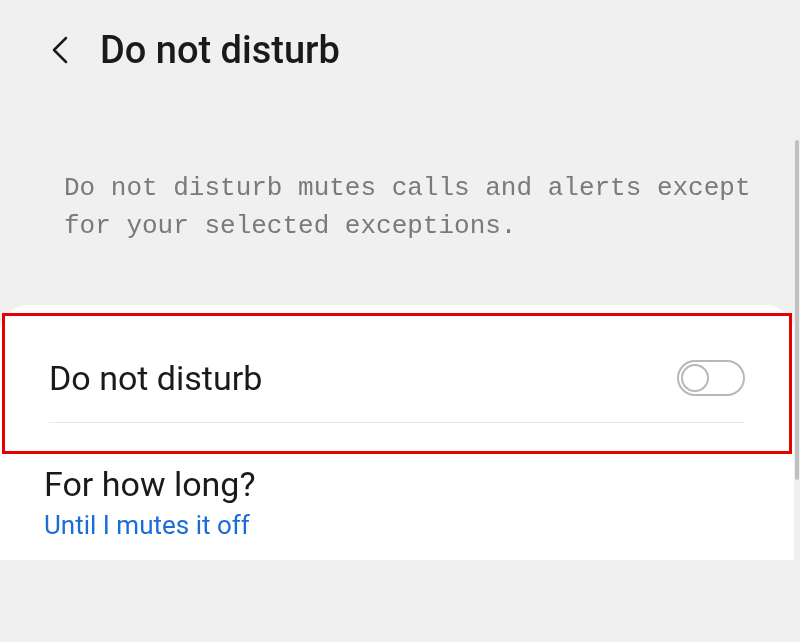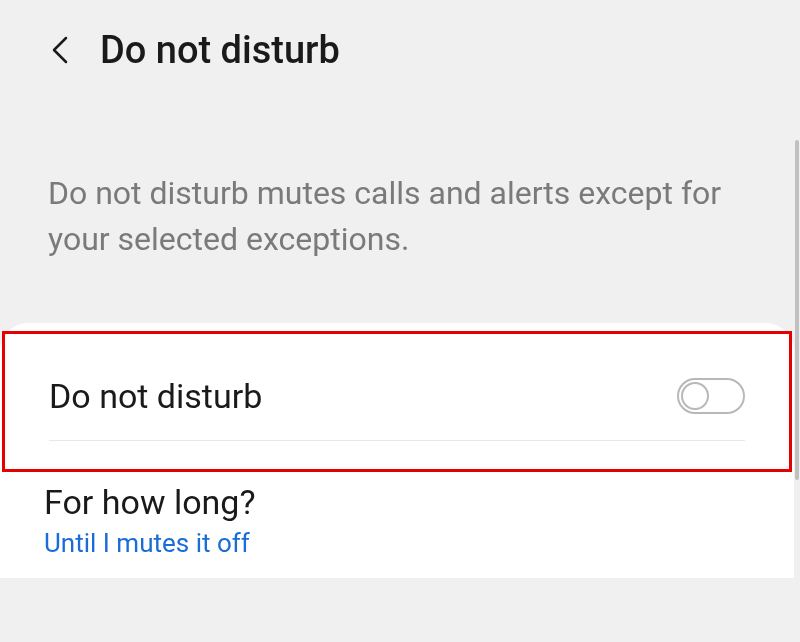--- a/index.html
+++ b/index.html
@@ -37,24 +37,25 @@
       fill: none;
       stroke-linecap: round;
       stroke-linejoin: round;
     }
     .page-title {
       font-size: 38px;
       font-weight: 500;
       color: #1a1a1a;
     }
     .description {
-      padding: 70px 48px 60px 48px;
-      font-size: 32px;
+      padding: 70px 48px 60px 64px;
+      font-size: 26px;
       line-height: 1.45;
       color: #7a7a7a;
+      font-family: Liberation Mono, monospace;
     }
     .settings-list {
       background: #ffffff;
       border-top-left-radius: 28px;
       border-top-right-radius: 28px;
       margin-right: 6px;
       padding-top: 8px;
     }
     .highlight-box {
       border: 3px solid #e60000;

